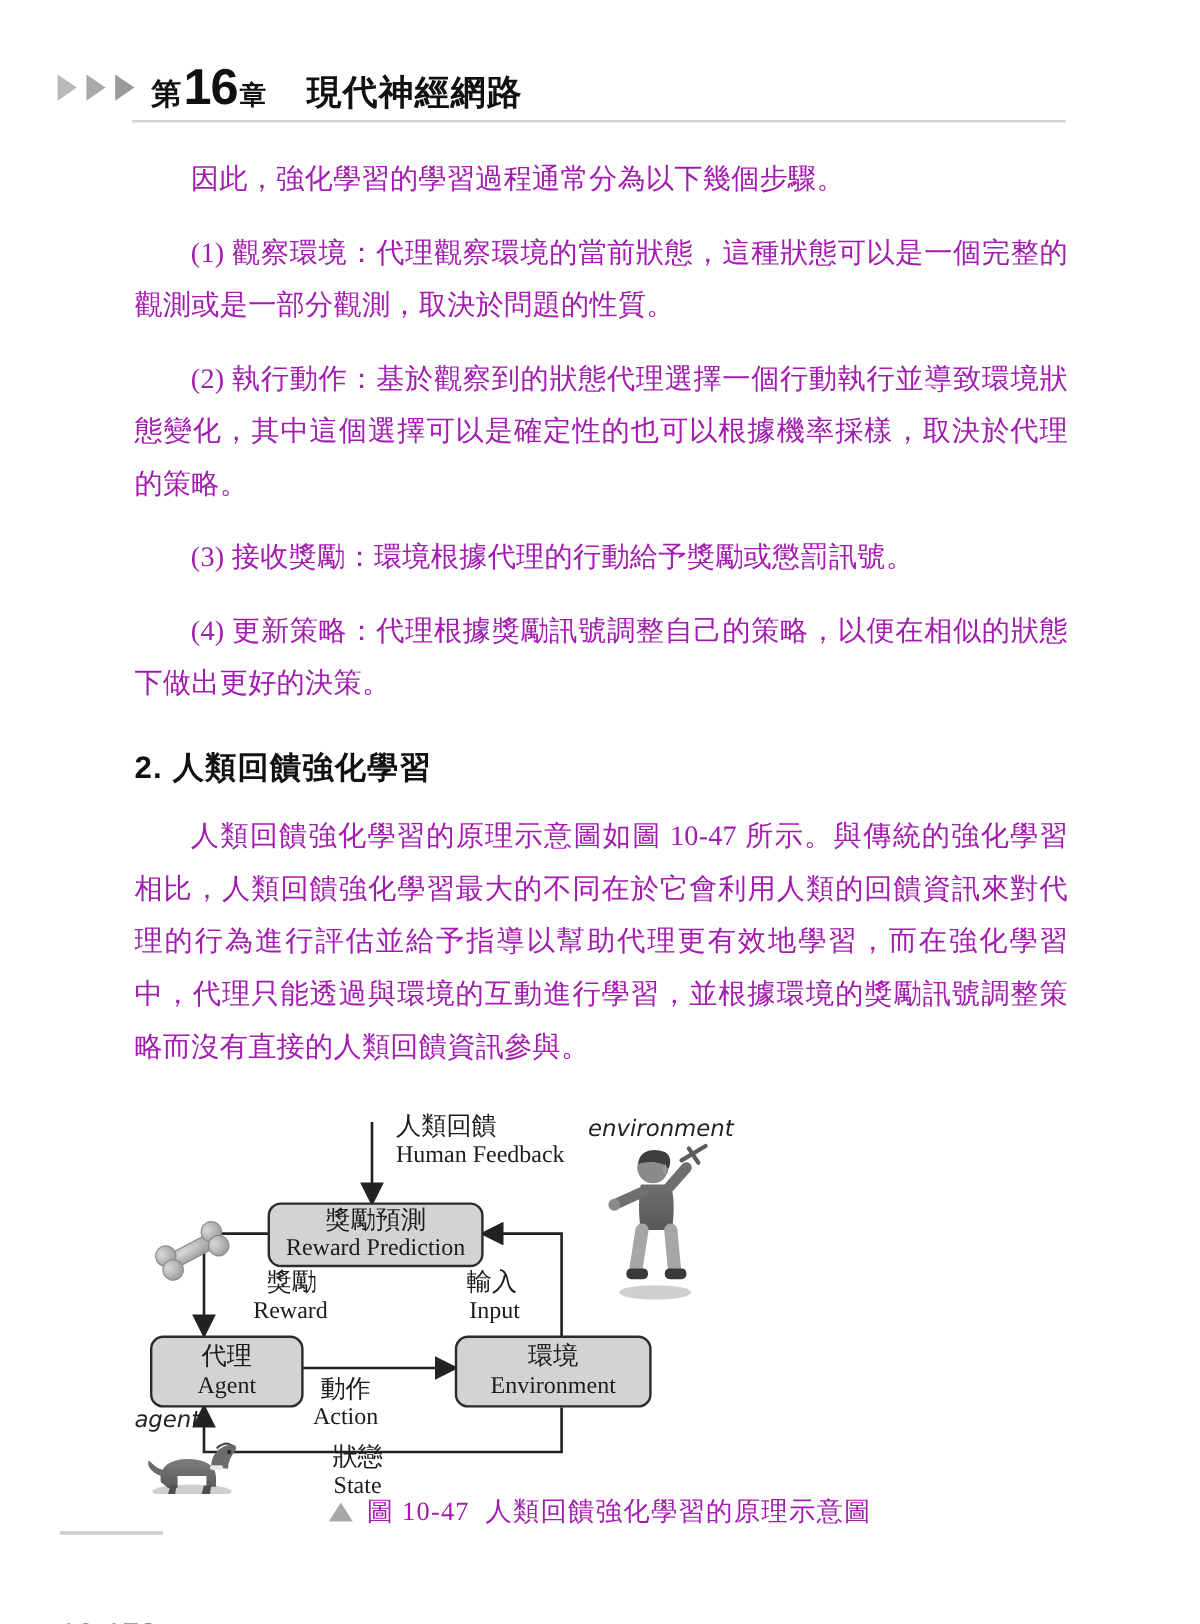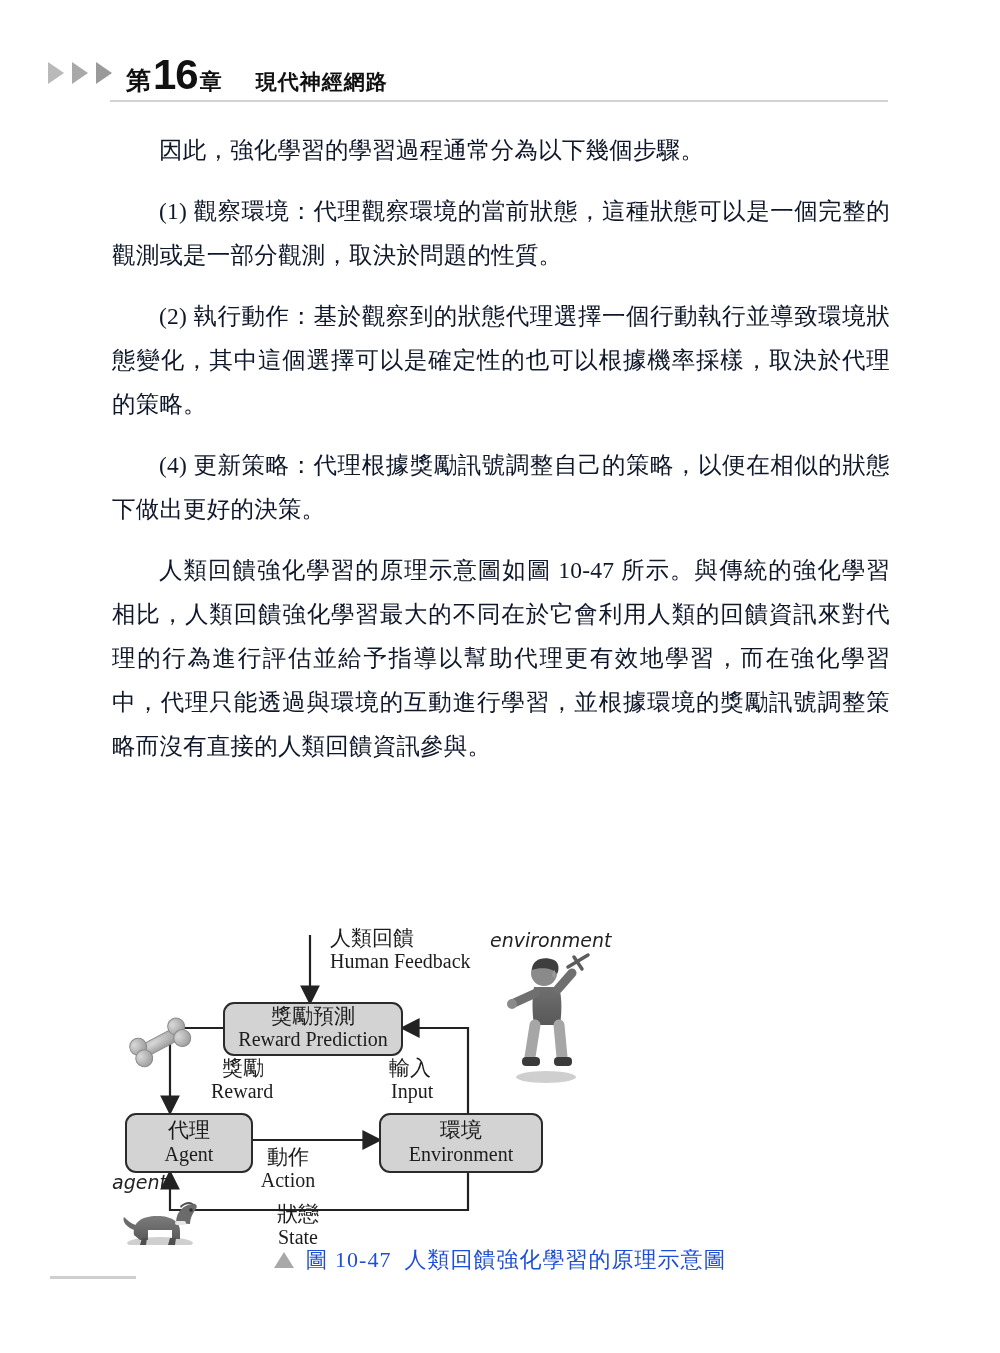--- a/index.html
+++ b/index.html
@@ -68,21 +68,21 @@
     font-weight: 700;
     line-height: 1;
     margin: 0 2px;
     letter-spacing: -1px;
   }
   .chap-post {
     font-size: 22px;
     font-weight: 600;
   }
   .chap-title {
-    font-size: 21px;
+    font-size: 29px;
     font-weight: 600;
     margin-left: 34px;
     letter-spacing: 1px;
   }
   .header-rule {
     position: absolute;
     top: 100px;
     left: 110px;
     width: 778px;
     height: 2px;
@@ -96,21 +96,21 @@
     left: 112px;
     width: 778px;
   }
   p.para {
     margin: 0 0 20px 0;
     font-size: 23.5px;
     line-height: 44px;
     text-align: justify;
     text-justify: inter-character;
     letter-spacing: 0.2px;
-    color: #0f172a;
+    color: #a21caf;
   }
   p.para.indent { text-indent: 2em; }
   p.para.tight { margin-bottom: 17px; }
 
   .sup {
     font-size: 14px;
     vertical-align: super;
     line-height: 0;
   }
 
@@ -138,21 +138,21 @@
     width: 778px;
     height: 320px;
   }
   .fig-caption {
     position: absolute;
     top: 1245px;
     left: 0;
     width: 1000px;
     text-align: center;
     font-size: 22px;
-    color: #1d4ed8;
+    color: #a21caf;
     letter-spacing: 1px;
     font-family: "Liberation Serif", "DejaVu Serif", serif;
   }
   .cap-tri {
     display: inline-block;
     width: 0;
     height: 0;
     border-left: 10px solid transparent;
     border-right: 10px solid transparent;
     border-bottom: 16px solid #a8a8a8;
@@ -207,23 +207,25 @@
   <div class="header-rule"></div>
 
   <div class="content">
 
     <p class="para indent tight">因此，強化學習的學習過程通常分為以下幾個步驟。</p>
 
     <p class="para indent tight">(1) 觀察環境：代理觀察環境的當前狀態，這種狀態可以是一個完整的觀測或是一部分觀測，取決於問題的性質。</p>
 
     <p class="para indent tight">(2) 執行動作：基於觀察到的狀態代理選擇一個行動執行並導致環境狀態變化，其中這個選擇可以是確定性的也可以根據機率採樣，取決於代理的策略。</p>
 
+    <p class="para indent tight">(3) 接收獎勵：環境根據代理的行動給予獎勵或懲罰訊號。</p>
 
     <p class="para indent tight">(4) 更新策略：代理根據獎勵訊號調整自己的策略，以便在相似的狀態下做出更好的決策。</p>
 
+    <h3 class="section-head">2. 人類回饋強化學習</h3>
 
 
     <p class="para indent">人類回饋強化學習的原理示意圖如圖 10-47 所示。與傳統的強化學習相比，人類回饋強化學習最大的不同在於它會利用人類的回饋資訊來對代理的行為進行評估並給予指導以幫助代理更有效地學習，而在強化學習中，代理只能透過與環境的互動進行學習，並根據環境的獎勵訊號調整策略而沒有直接的人類回饋資訊參與。</p>
   </div>
 
   <div class="figure">
     <svg class="diagram" viewBox="0 0 778 320" xmlns="http://www.w3.org/2000/svg">
       <defs>
         <marker id="ah" markerWidth="9" markerHeight="9" refX="8" refY="4.5" orient="auto">
           <path d="M0,0 L9,4.5 L0,9 z" fill="#222"></path>

